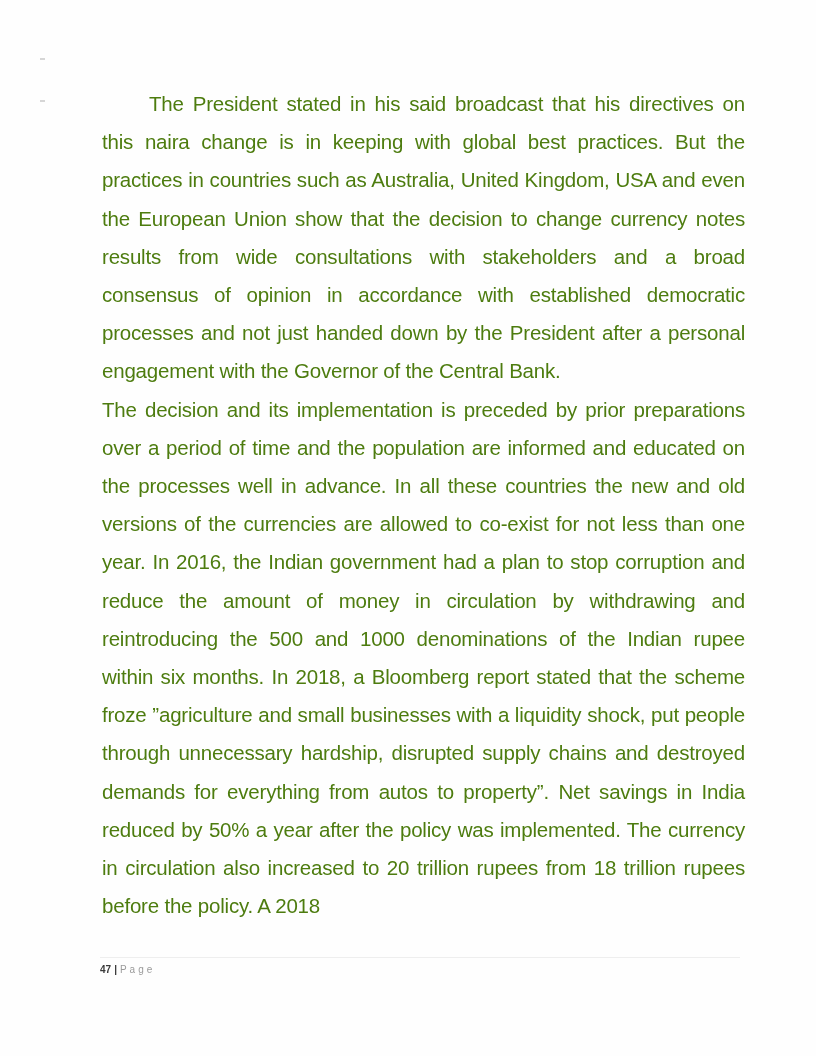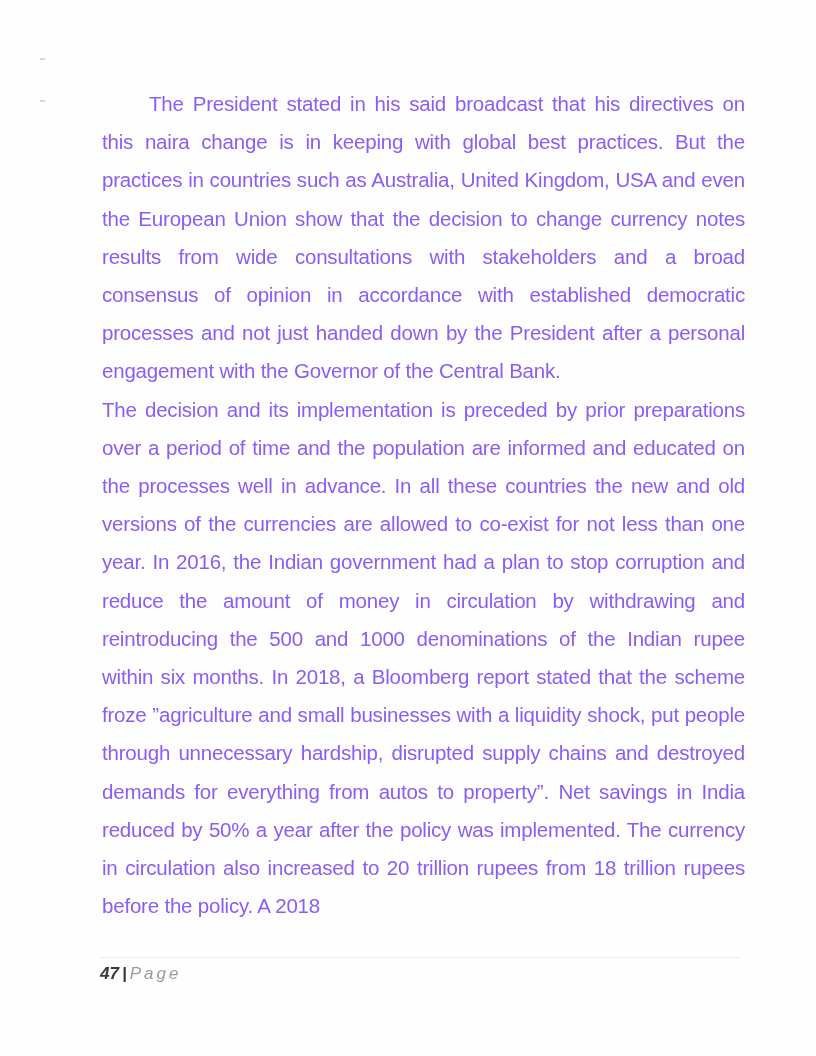--- a/index.html
+++ b/index.html
@@ -4,27 +4,27 @@
 <style>
   html, body { margin: 0; padding: 0; }
   body {
     width: 816px; height: 1056px; background: #ffffff; position: relative; overflow: hidden;
     font-family: "Liberation Sans", "DejaVu Sans", sans-serif;
   }
   .page { position: absolute; left: 0; top: 0; width: 816px; height: 1056px; background: #fefefe; }
   .edge-mark { position: absolute; left: 40px; width: 5px; height: 2px; background: #d6d6d6; }
   .body-text {
     position: absolute; left: 102px; top: 85px; width: 643px;
-    font-size: 20.5px; line-height: 38.2px; color: #8b5cf6;
+    font-size: 20.5px; line-height: 38.2px; color: #4d7c0f;
     text-align: justify; letter-spacing: -0.2px;
   }
   .para { margin: 0; }
   .para.indent { text-indent: 47px; }
   .footer-rule { position: absolute; left: 100px; top: 957px; width: 640px; height: 1px; background: #eeeeee; }
-  .footer { position: absolute; left: 100px; top: 964px; font-size: 17px; color: #3a3a3a; font-style: italic; }
+  .footer { position: absolute; left: 100px; top: 964px; font-size: 10px; color: #3a3a3a; }
   .footer .num { font-weight: bold; }
   .footer .sep { font-weight: bold; margin: 0 3px; }
   .footer .label { color: #9a9a9a; letter-spacing: 3px; }
 </style>
 </head>
 <body>
 
 <div class="page">
   <div class="edge-mark" style="top:58px;"></div>
   <div class="edge-mark" style="top:100px;"></div>

